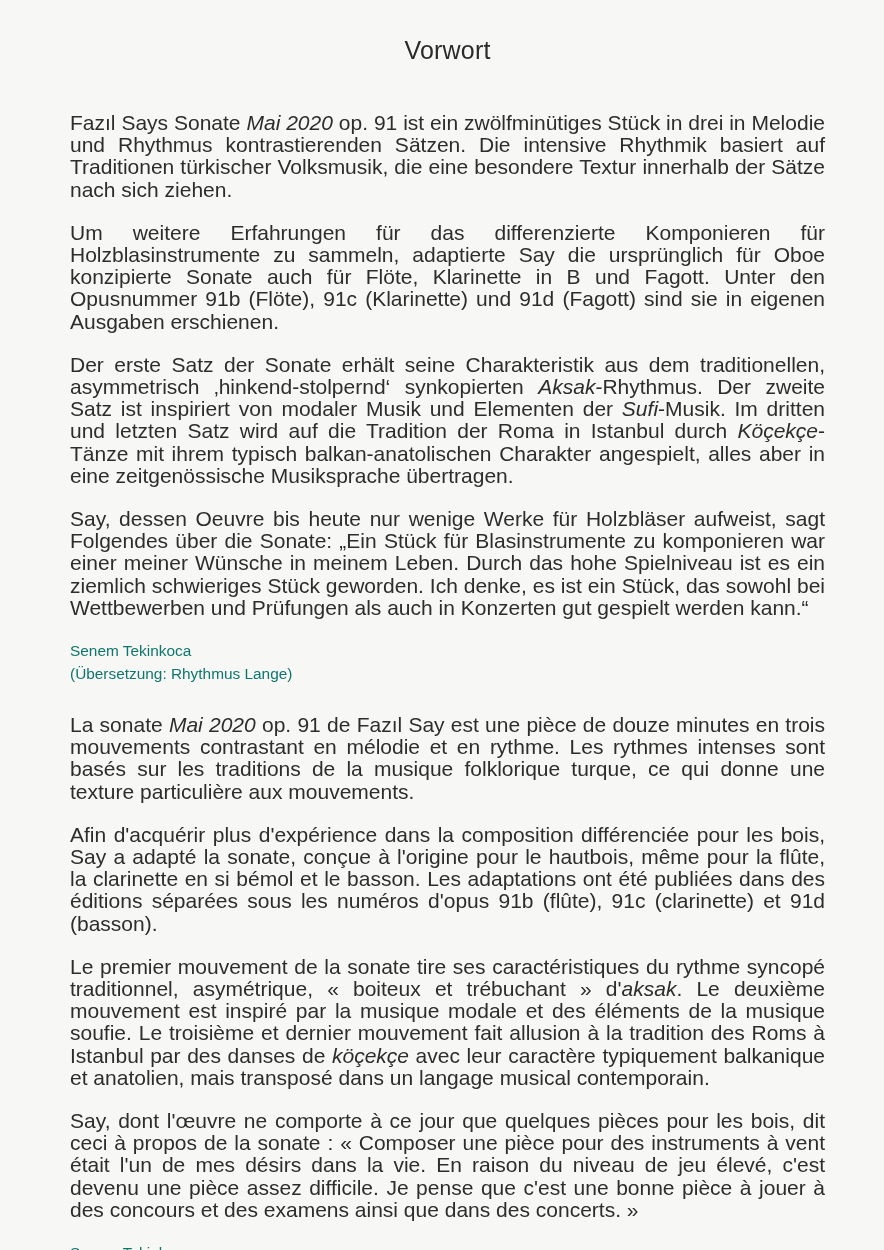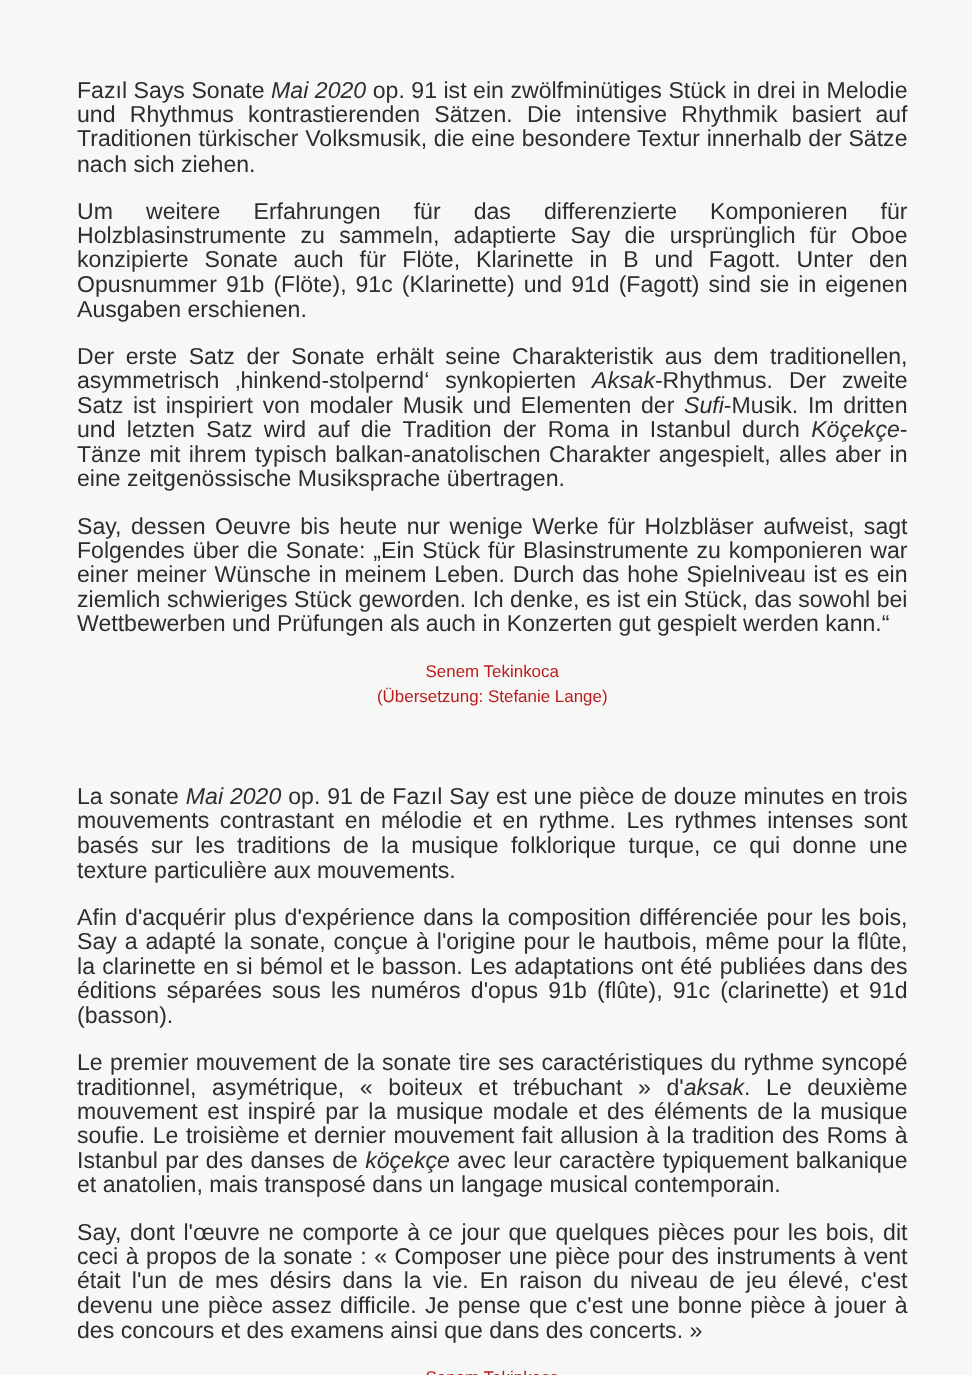--- a/index.html
+++ b/index.html
@@ -36,41 +36,42 @@
     p {
       margin: 0 0 21px 0;
       font-size: 21px;
       line-height: 22.2px;
       text-align: justify;
       color: #2d2d2d;
     }
     p i { font-style: italic; }
     .signature {
       margin-top: 5px;
-      text-align: center;
+      text-align: left;
       font-size: 15.4px;
       line-height: 22.5px;
-      color: #b91c1c;
+      color: #0f766e;
     }
     .signature div { display: block; }
   </style>
 </head>
 <body>
 
 <div class="page">
 
   <section class="section de">
+    <h1>Vorwort</h1>
     <div class="body-text">
       <p><span>Fazıl Says Sonate </span><i>Mai 2020</i><span> op. 91 ist ein zwölfminütiges Stück in drei in Melodie und Rhythmus kontrastierenden Sätzen. Die intensive Rhythmik basiert auf Traditionen türkischer Volksmusik, die eine besondere Textur innerhalb der Sätze nach sich ziehen.</span></p>
       <p>Um weitere Erfahrungen für das differenzierte Komponieren für Holzblasinstrumente zu sammeln, adaptierte Say die ursprünglich für Oboe konzipierte Sonate auch für Flöte, Klarinette in B und Fagott. Unter den Opusnummer 91b (Flöte), 91c (Klarinette) und 91d (Fagott) sind sie in eigenen Ausgaben erschienen.</p>
       <p><span>Der erste Satz der Sonate erhält seine Charakteristik aus dem traditionellen, asymmetrisch ‚hinkend-stolpernd‘ synkopierten </span><i>Aksak</i><span>-Rhythmus. Der zweite Satz ist inspiriert von modaler Musik und Elementen der </span><i>Sufi</i><span>-Musik. Im dritten und letzten Satz wird auf die Tradition der Roma in Istanbul durch </span><i>Köçekçe</i><span>-Tänze mit ihrem typisch balkan-anatolischen Charakter angespielt, alles aber in eine zeitgenössische Musiksprache übertragen.</span></p>
       <p>Say, dessen Oeuvre bis heute nur wenige Werke für Holzbläser aufweist, sagt Folgendes über die Sonate: „Ein Stück für Blasinstrumente zu komponieren war einer meiner Wünsche in meinem Leben. Durch das hohe Spielniveau ist es ein ziemlich schwieriges Stück geworden. Ich denke, es ist ein Stück, das sowohl bei Wettbewerben und Prüfungen als auch in Konzerten gut gespielt werden kann.“</p>
       <div class="signature">
         <div>Senem Tekinkoca</div>
-        <div>(Übersetzung: Stefanie Lange)</div>
+        <div>(Übersetzung: Rhythmus Lange)</div>
       </div>
     </div>
   </section>
 
   <section class="section fr">
     <div class="body-text">
       <p><span>La sonate </span><i>Mai 2020</i><span> op. 91 de Fazıl Say est une pièce de douze minutes en trois mouvements contrastant en mélodie et en rythme. Les rythmes intenses sont basés sur les traditions de la musique folklorique turque, ce qui donne une texture particulière aux mouvements.</span></p>
       <p>Afin d'acquérir plus d'expérience dans la composition différenciée pour les bois, Say a adapté la sonate, conçue à l'origine pour le hautbois, même pour la flûte, la clarinette en si bémol et le basson. Les adaptations ont été publiées dans des éditions séparées sous les numéros d'opus 91b (flûte), 91c (clarinette) et 91d (basson).</p>
       <p><span>Le premier mouvement de la sonate tire ses caractéristiques du rythme syncopé traditionnel, asymétrique, « boiteux et trébuchant » d'</span><i>aksak</i><span>. Le deuxième mouvement est inspiré par la musique modale et des éléments de la musique soufie. Le troisième et dernier mouvement fait allusion à la tradition des Roms à Istanbul par des danses de </span><i>köçekçe</i><span> avec leur caractère typiquement balkanique et anatolien, mais transposé dans un langage musical contemporain.</span></p>
       <p>Say, dont l'œuvre ne comporte à ce jour que quelques pièces pour les bois, dit ceci à propos de la sonate : « Composer une pièce pour des instruments à vent était l'un de mes désirs dans la vie. En raison du niveau de jeu élevé, c'est devenu une pièce assez difficile. Je pense que c'est une bonne pièce à jouer à des concours et des examens ainsi que dans des concerts. »</p>

